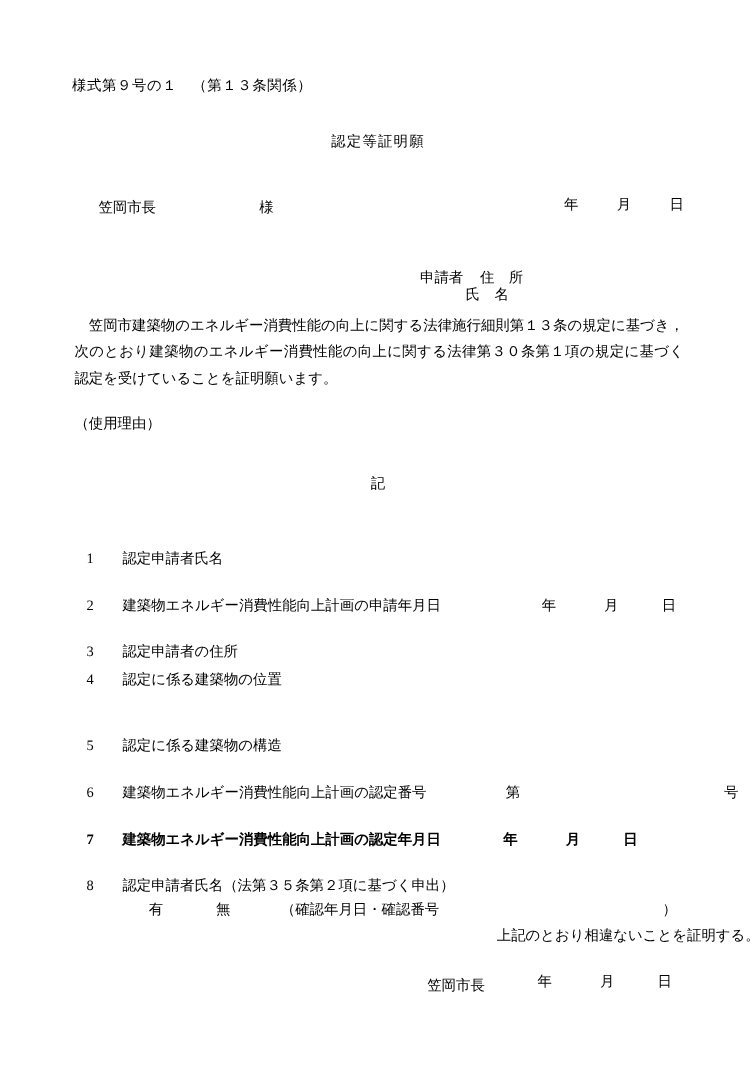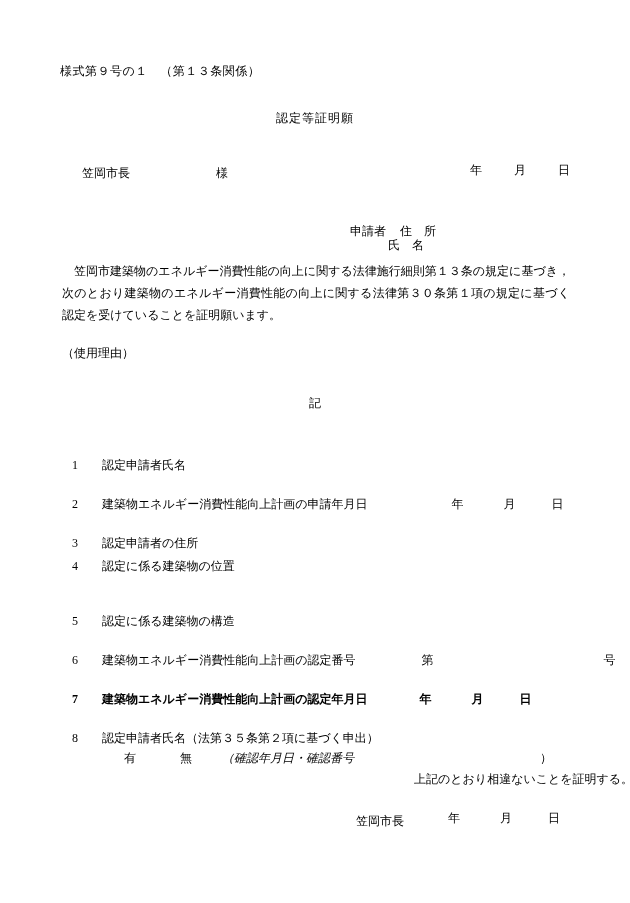--- a/index.html
+++ b/index.html
@@ -124,21 +124,21 @@
   .i2 { top: 477px; }
   .i3 { top: 516px; }
   .i4 { top: 539px; }
   .i5 { top: 594px; }
   .i6 { top: 633px; }
   .i7 { top: 672px; font-weight: bold; }
   .i8 { top: 711px; }
   .i8b { left: 60px; top: 731px; font-size: 12px; }
   .i8b .yu { display: inline-block; margin-left: 52px; }
   .i8b .mu { display: inline-block; margin-left: 44px; }
-  .i8b .paren { display: inline-block; margin-left: 30px; font-style: italic; }
+  .i8b .paren { display: inline-block; margin-left: 42px; }
   .i8b .close { display: inline-block; margin-left: 186px; }
   .sp-y { display: inline-block; width: 40px; }
   .sp-m { display: inline-block; width: 36px; }
   .certify {
     left: 0;
     top: 752px;
     width: 630px;
     font-size: 12px;
     padding-left: 42px;
   }

